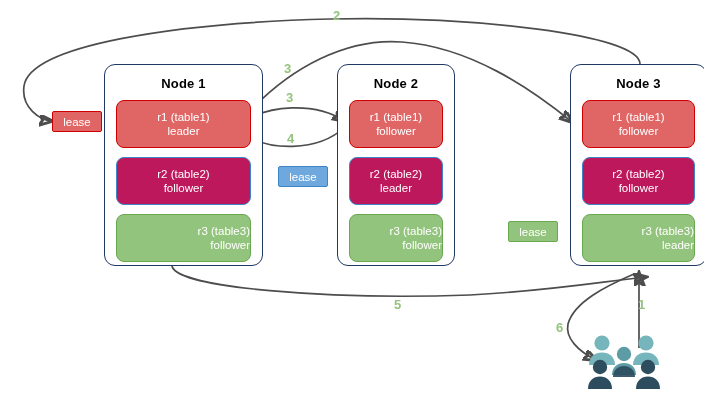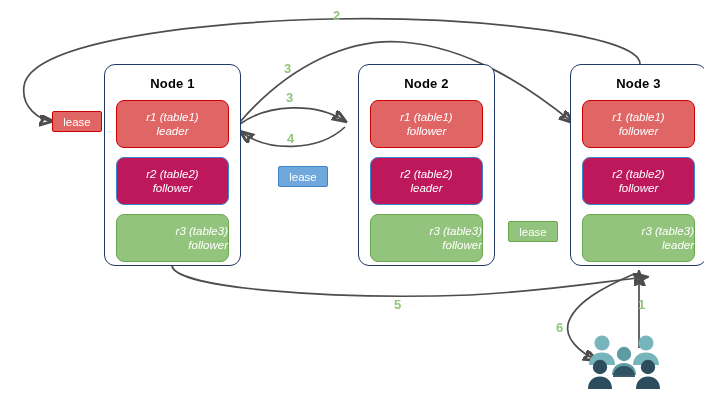--- a/index.html
+++ b/index.html
@@ -31,21 +31,20 @@
     color:#000000;
     margin-top:11px;
     margin-bottom:9px;
     letter-spacing:.2px;
   }
   .replicas{
     padding:0 11px 11px 11px;
     display:flex;
     flex-direction:column;
     gap:9px;
-    font-style:italic;
   }
   .replica{
     box-sizing:border-box;
     height:48px;
     border-radius:8px;
     display:flex;
     flex-direction:column;
     align-items:center;
     justify-content:center;
     color:#ffffff;
@@ -105,39 +104,39 @@
 
     <path marker-end="url(#ah)" d="M 345 127 C 318 152, 268 152, 241 132"></path>
 
     <path marker-end="url(#ah)" d="M 172 266 C 176 288, 330 300, 470 295 C 548 291, 600 282, 646 277"></path>
 
     <path marker-end="url(#ah)" d="M 639 348 L 639 273"></path>
 
     <path marker-end="url(#ah)" d="M 634 274 C 606 286, 574 302, 568 324 C 565 338, 578 351, 596 360"></path>
   </svg>
 
-  <div class="node" id="n1" style="left:104px;top:64px;width:137px;height:202px;">
+  <div class="node" id="n1" style="left:104px;top:64px;width:159px;height:202px;">
     <div class="node-title">Node 1</div>
     <div class="replicas">
       <div class="replica r-red">
         <span class="rl">r1 (table1)</span>
         <span class="rl">leader</span>
       </div>
       <div class="replica r-blue">
         <span class="rl">r2 (table2)</span>
         <span class="rl">follower</span>
       </div>
       <div class="replica r-green">
         <span class="rl">r3 (table3)</span>
         <span class="rl">follower</span>
       </div>
     </div>
   </div>
 
-  <div class="node" id="n2" style="left:358px;top:64px;width:137px;height:202px;">
+  <div class="node" id="n2" style="left:337px;top:64px;width:118px;height:202px;">
     <div class="node-title">Node 2</div>
     <div class="replicas">
       <div class="replica r-red">
         <span class="rl">r1 (table1)</span>
         <span class="rl">follower</span>
       </div>
       <div class="replica r-blue">
         <span class="rl">r2 (table2)</span>
         <span class="rl">leader</span>
       </div>

